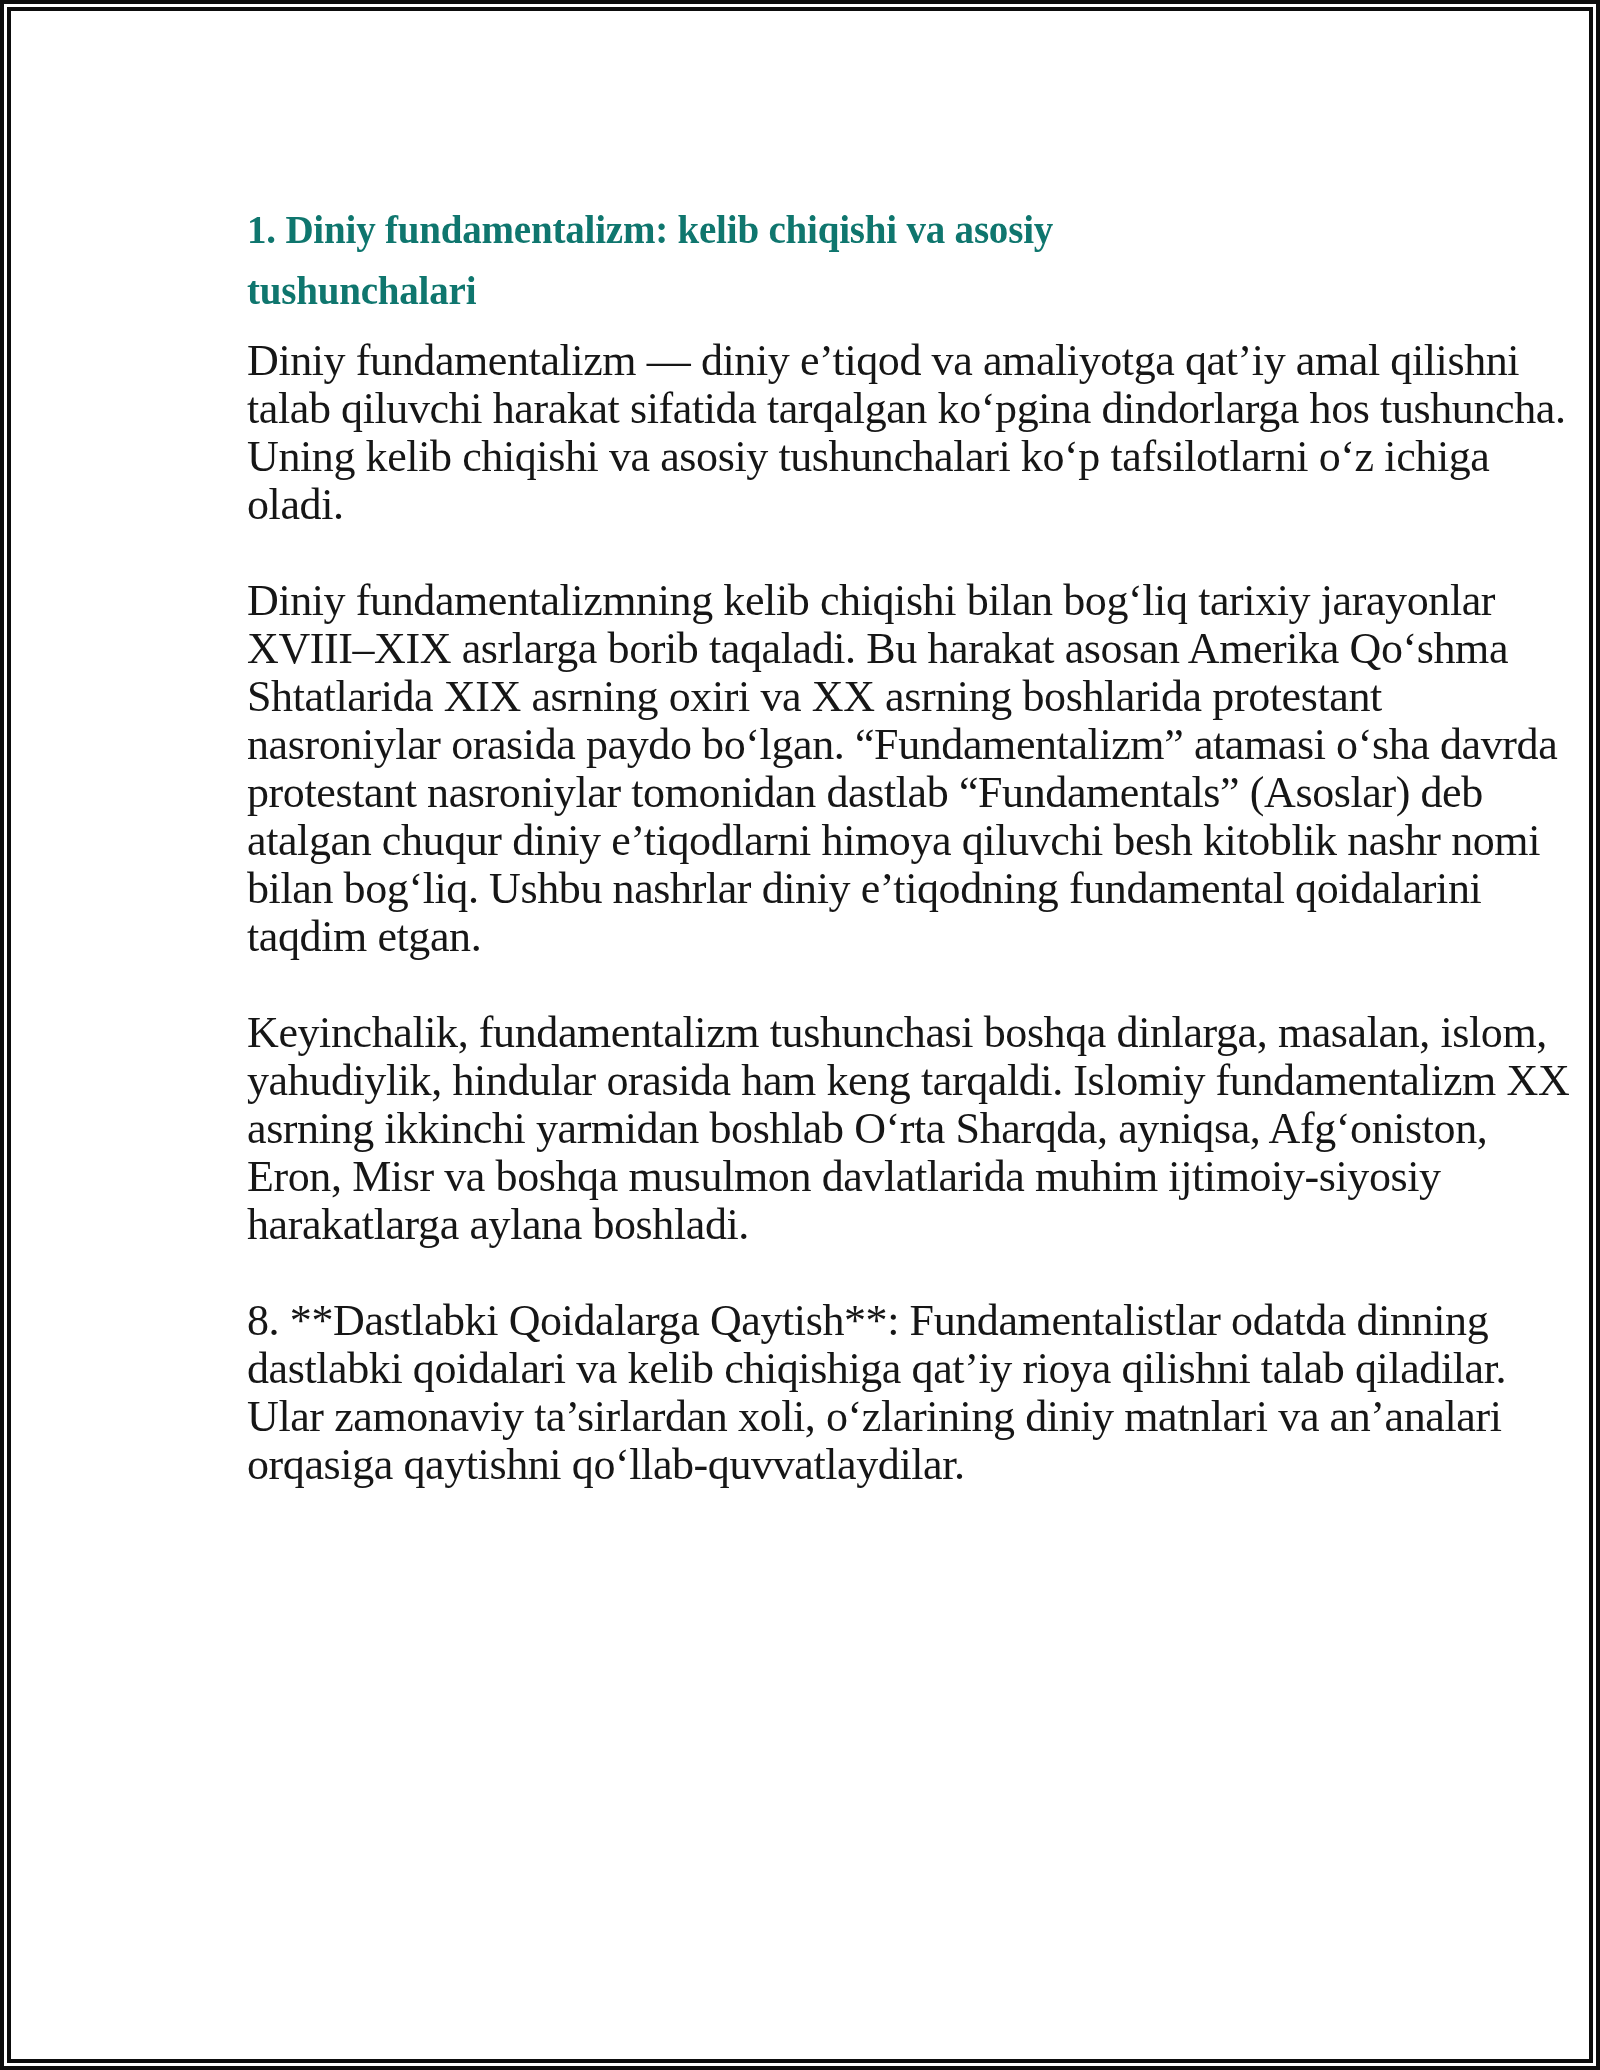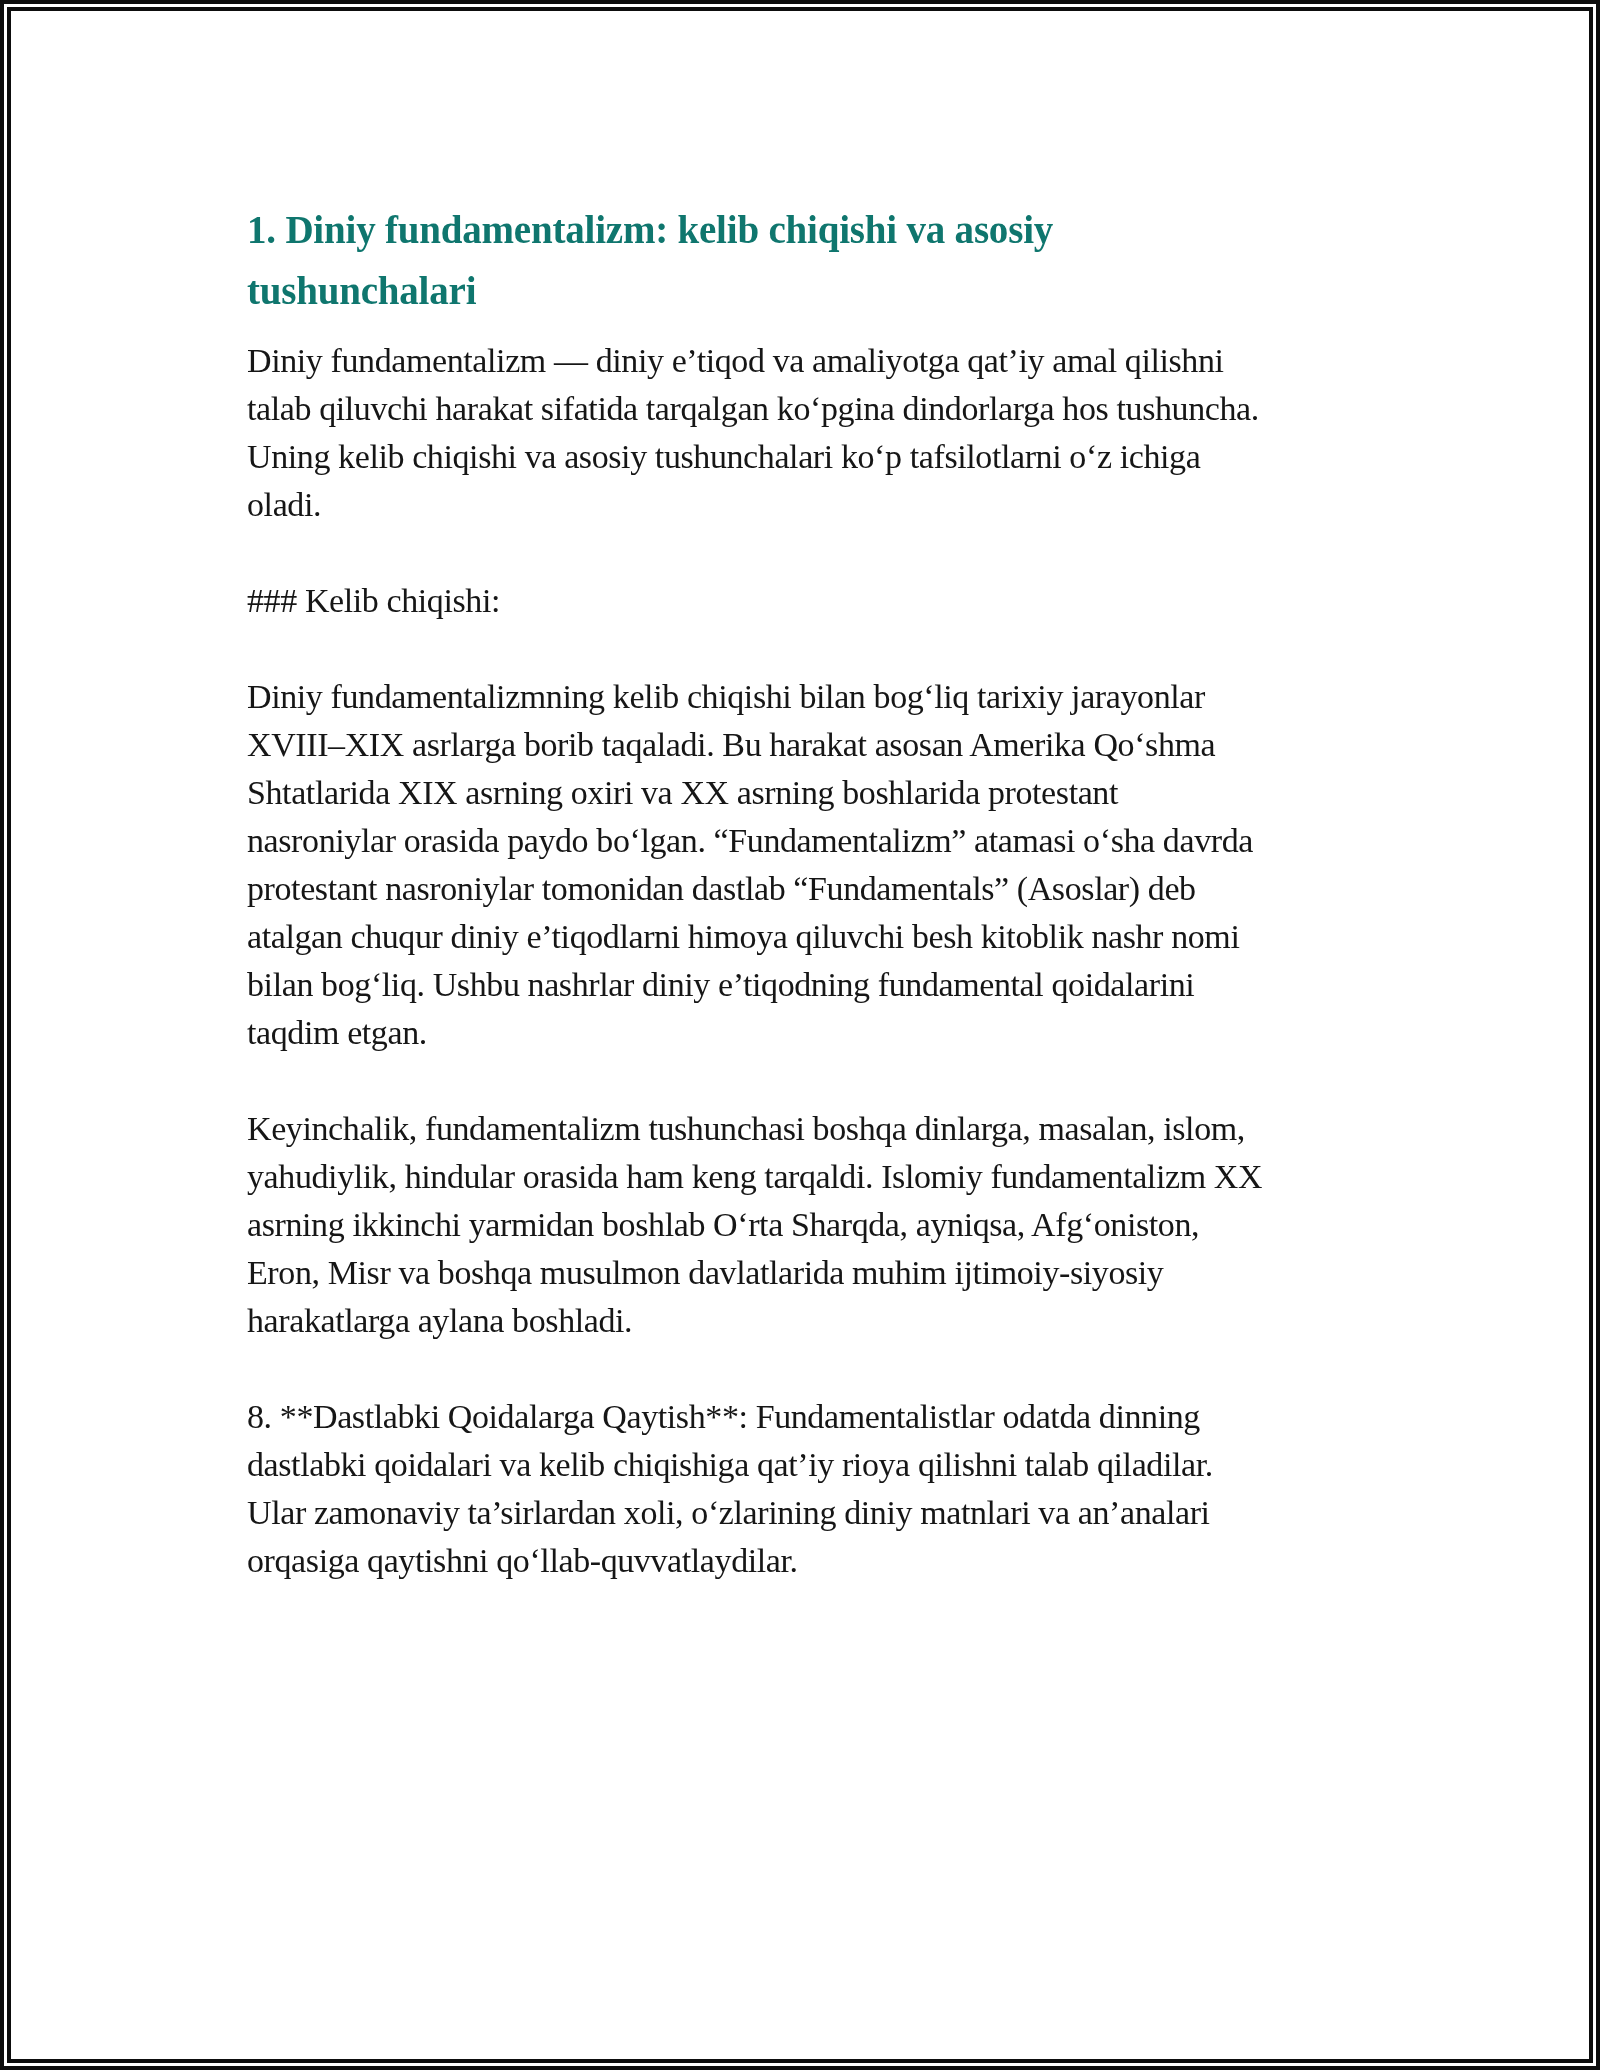--- a/index.html
+++ b/index.html
@@ -33,41 +33,40 @@
   .doc-title {
     font-size: 39px;
     line-height: 61px;
     font-weight: bold;
     letter-spacing: -0.2px;
     margin: 0 0 16px 0;
     white-space: pre-line;
     color: #0f766e;
   }
   .doc-block {
-    font-size: 34px;
+    font-size: 44px;
     line-height: 48px;
     letter-spacing: -0.4px;
     margin: 0 0 48px 0;
     white-space: pre;
     color: #161616;
   }
 </style>
 </head>
 <body>
 
 <div class="page">
   <div class="inner-frame">
     <div class="content">
       <h1 class="doc-title">1. Diniy fundamentalizm: kelib chiqishi va asosiy
 tushunchalari</h1>
       <p class="doc-block">Diniy fundamentalizm — diniy e’tiqod va amaliyotga qat’iy amal qilishni
 talab qiluvchi harakat sifatida tarqalgan koʻpgina dindorlarga hos tushuncha.
 Uning kelib chiqishi va asosiy tushunchalari koʻp tafsilotlarni oʻz ichiga
 oladi.</p>
-      <p class="doc-block">### Kelib chiqishi:</p>
       <p class="doc-block">Diniy fundamentalizmning kelib chiqishi bilan bogʻliq tarixiy jarayonlar
 XVIII–XIX asrlarga borib taqaladi. Bu harakat asosan Amerika Qoʻshma
 Shtatlarida XIX asrning oxiri va XX asrning boshlarida protestant
 nasroniylar orasida paydo boʻlgan. “Fundamentalizm” atamasi oʻsha davrda
 protestant nasroniylar tomonidan dastlab “Fundamentals” (Asoslar) deb
 atalgan chuqur diniy e’tiqodlarni himoya qiluvchi besh kitoblik nashr nomi
 bilan bogʻliq. Ushbu nashrlar diniy e’tiqodning fundamental qoidalarini
 taqdim etgan.</p>
       <p class="doc-block">Keyinchalik, fundamentalizm tushunchasi boshqa dinlarga, masalan, islom,
 yahudiylik, hindular orasida ham keng tarqaldi. Islomiy fundamentalizm XX

